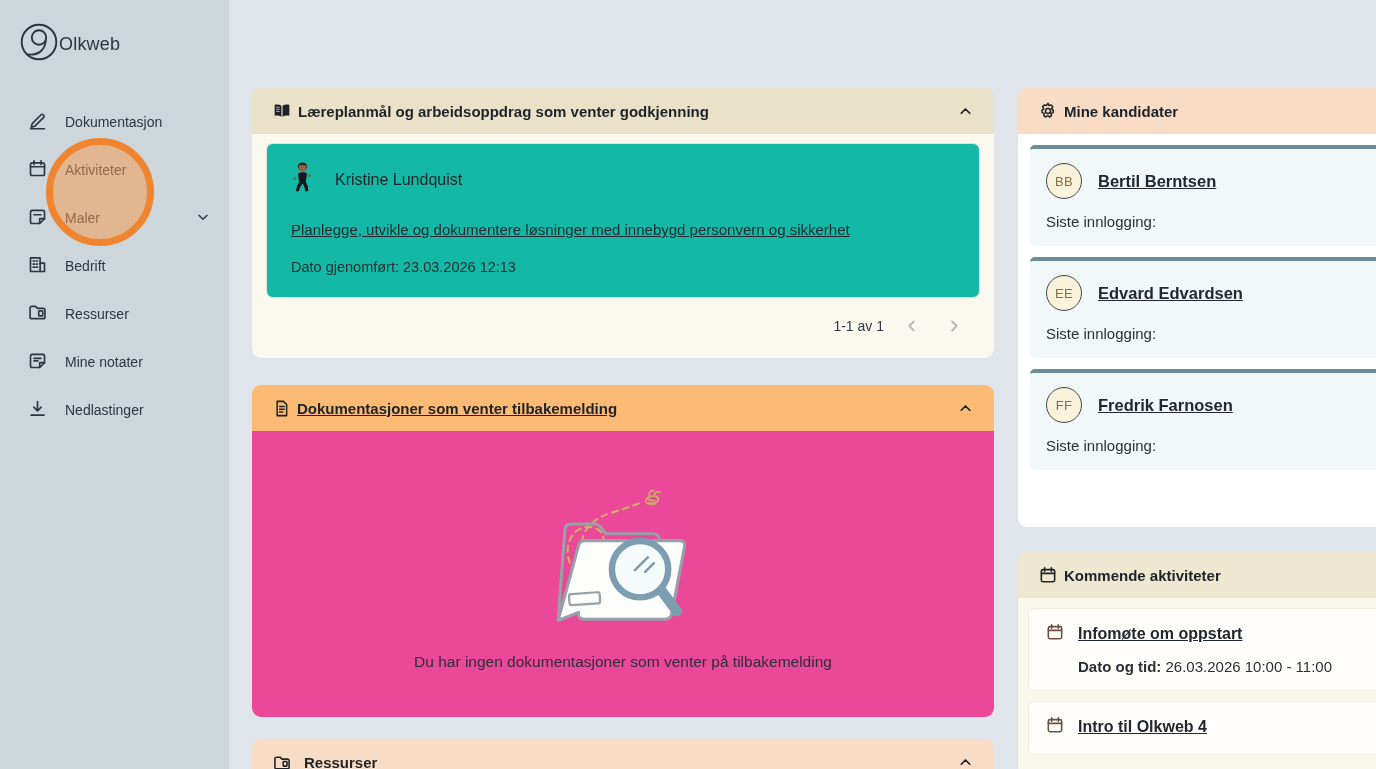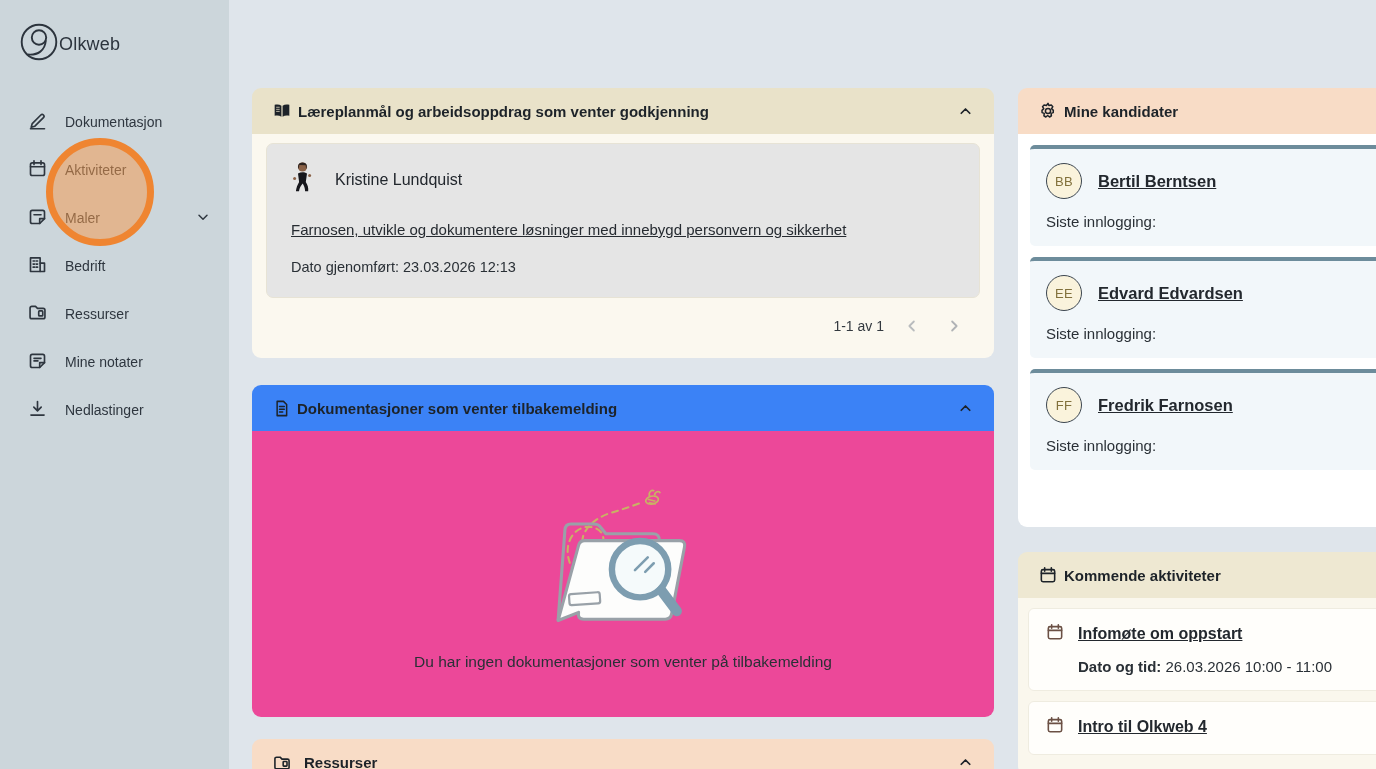--- a/index.html
+++ b/index.html
@@ -39,39 +39,39 @@
   }
   .card-header .h-icon { display:flex; align-items:center; margin-right:6px; }
   .card-header .spacer { flex:1; }
   .chevron-up, .chevron-down { display:flex; align-items:center; }
 
   
   .card-approvals { margin-bottom:27px; }
   .card-approvals .card-header { background:#e9e2c9; }
   .card-approvals .card-body { background:#fbf8ef; padding:9px 14px 8px 14px; }
   .approval-item {
-    background:#e5e5e5; border:1px solid #e7e3d5; border-radius:7px;
+    background:#14b8a6; border:1px solid #e7e3d5; border-radius:7px;
     padding:17px 24px 22px 24px;
   }
   .approval-top { display:flex; align-items:center; gap:22px; margin-bottom:22px; }
   .approval-name { font-size:16px; color:#22272d; }
   .approval-link {
     display:inline-block; font-size:15px; color:#262b31;
     text-decoration:underline; cursor:pointer; margin-bottom:21px;
   }
   .approval-date { font-size:14.5px; color:#2a3036; }
   .pagination {
     display:flex; align-items:center; justify-content:flex-end;
     gap:14px; padding:14px 12px 10px 0; font-size:14px; color:#33393f;
   }
   .pg-btn { display:flex; align-items:center; justify-content:center; width:28px; height:28px; cursor:pointer; }
 
   
   .card-feedback { margin-bottom:22px; }
-  .card-feedback .card-header { background:#3b82f6; }
+  .card-feedback .card-header { background:#fdba74;text-decoration:underline; }
   .card-feedback .card-body {
     background:#ec4899; height:286px;
     display:flex; flex-direction:column; align-items:center; justify-content:center;
   }
   .empty-text { font-size:15.5px; color:#2a3036; margin-top:14px; }
 
   
   .card-resources .card-header { background:#f8dcc6; height:47px; }
   .card-resources .card-header .title-link { text-decoration:underline; }
 
@@ -231,21 +231,21 @@
               <svg width="22" height="34" viewBox="0 0 22 34">
                 <circle cx="11.5" cy="6" r="4.6" fill="#8a6248"></circle>
                 <path d="M7.5 3.5c1-2.8 7-2.8 8 0 .6 1.8.2 3.5-.4 4.4l-.4-3.6-6.4-.4-.5 4c-.7-1-1-2.6-.3-4.4z" fill="#2c2320"></path>
                 <path d="M7 12.5c2.8-1.8 6.4-1.8 9 0l-1.2 8.5c1.8 2.8 2.8 5.8 2.4 9.2h-3.1c-.1-2.9-1-5.4-2.4-7.7-1.9 2.3-3.3 4.8-3.7 7.7H4.9c.4-3.4 1.6-6.4 3.2-9.2z" fill="#17171c"></path>
                 <circle cx="18.6" cy="14.5" r="1.5" fill="#8a6248"></circle>
                   <circle cx="3.6" cy="17.5" r="1.5" fill="#8a6248"></circle>
               </svg>
             </span>
             <span class="approval-name">Kristine Lundquist</span>
           </div>
-          <a class="approval-link">Farnosen, utvikle og dokumentere løsninger med innebygd personvern og sikkerhet</a>
+          <a class="approval-link">Planlegge, utvikle og dokumentere løsninger med innebygd personvern og sikkerhet</a>
           <div class="approval-date">
             <span>Dato gjenomført:</span>
             <span> </span>
             <span>23.03.2026 12:13</span>
           </div>
         </div>
         <div class="pagination">
           <span>1-1 av 1</span>
           <span class="pg-btn">
             <svg width="18" height="18" viewBox="0 0 24 24" fill="none" stroke="#b9bcbe" stroke-width="2.4" stroke-linecap="round" stroke-linejoin="round">

